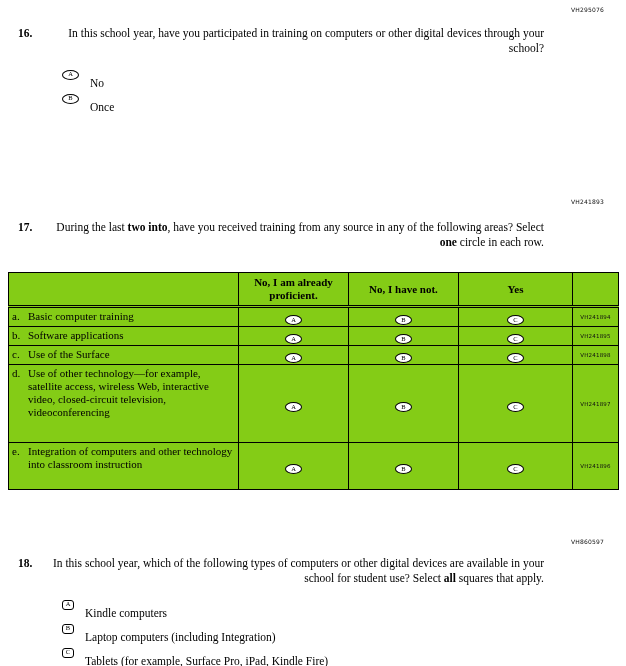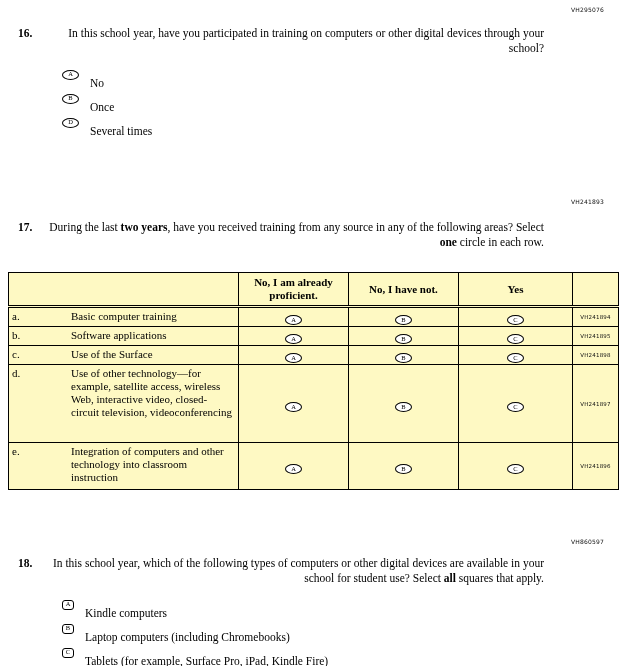--- a/index.html
+++ b/index.html
@@ -33,38 +33,38 @@
   .oval {
     display:inline-flex; align-items:center; justify-content:center;
     width:17px; height:10px; flex:0 0 17px;
     border:1px solid #000; border-radius:50%; background:#fff;
   }
   .oval-letter { font-size:6.5px; line-height:1; font-family:"Liberation Serif", serif; }
   .sq { border-radius:3px; width:12px; flex-basis:12px; }
 
   table.grid {
     border-collapse:collapse; table-layout:fixed; width:610px;
-    margin:22px 0 0 -10px; background:#fef9c3;
+    margin:22px 0 0 -10px; background:#84cc16;
   }
   .grid th, .grid td { border:1px solid #000; }
   .grid thead th {
     border-bottom:3px double #000;
     font-size:11px; line-height:13px; font-weight:bold; text-align:center;
     padding:3px 6px; height:32px; vertical-align:middle;
   }
   .col-label { width:230px; }
   .col-opt1  { width:110px; }
   .col-opt2  { width:110px; }
   .col-opt3  { width:114px; }
   .col-code  { width:46px; }
 
   .label-cell { vertical-align:top; padding:2px 4px 2px 3px; }
   .row-label  { display:flex; font-size:11px; line-height:13px; }
   .row-letter { flex:0 0 16px; }
-  .row-text   { flex:1;margin-left:43px; }
+  .row-text   { flex:1; }
   .bubble-cell { text-align:center; vertical-align:middle; }
   .code-cell {
     font-family:"DejaVu Sans", sans-serif; font-size:5.5px; letter-spacing:.2px;
     text-align:center; vertical-align:middle; color:#111;
   }
   tr.short { height:18px; }
   tr.tall-d td.label-cell { height:78px; }
   tr.tall-e td.label-cell { height:47px; }
 </style>
 </head>
@@ -89,34 +89,28 @@
             <span class="oval-letter">A</span>
           </span>
         <span class="opt-label">No</span>
       </div>
       <div class="option">
         <span class="oval">
             <span class="oval-letter">B</span>
           </span>
         <span class="opt-label">Once</span>
       </div>
-      <div class="option">
-        <span class="oval">
-            <span class="oval-letter">D</span>
-          </span>
-        <span class="opt-label">Several times</span>
-      </div>
     </div>
   </section>
 
   <section class="question" id="q17">
     <div class="q-head">
       <span class="q-num">17.</span>
       <div class="q-text">
-        <span>During the last </span><strong>two years</strong><span>, have you received training from any source in any of the following areas? Select </span><strong>one</strong><span> circle in each row.</span>
+        <span>During the last </span><strong>two into</strong><span>, have you received training from any source in any of the following areas? Select </span><strong>one</strong><span> circle in each row.</span>
       </div>
     </div>
 
     <table class="grid">
       <colgroup>
         <col class="col-label">
           <col class="col-opt1">
           <col class="col-opt2">
           <col class="col-opt3">
           <col class="col-code">
@@ -236,21 +230,21 @@
       <div class="option">
         <span class="oval sq">
             <span class="oval-letter">A</span>
           </span>
         <span class="opt-label">Kindle computers</span>
       </div>
       <div class="option">
         <span class="oval sq">
             <span class="oval-letter">B</span>
           </span>
-        <span class="opt-label">Laptop computers (including Chromebooks)</span>
+        <span class="opt-label">Laptop computers (including Integration)</span>
       </div>
       <div class="option">
         <span class="oval sq">
             <span class="oval-letter">C</span>
           </span>
         <span class="opt-label">Tablets (for example, Surface Pro, iPad, Kindle Fire)</span>
       </div>
     </div>
   </section>
 

